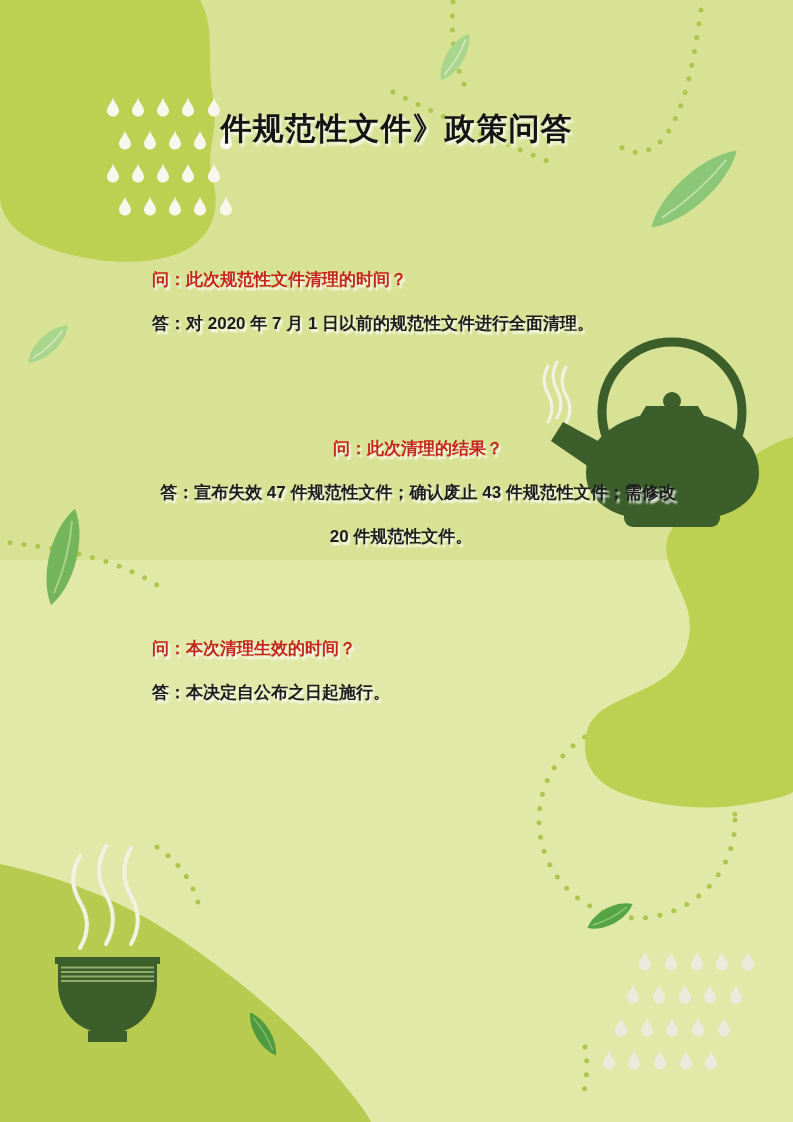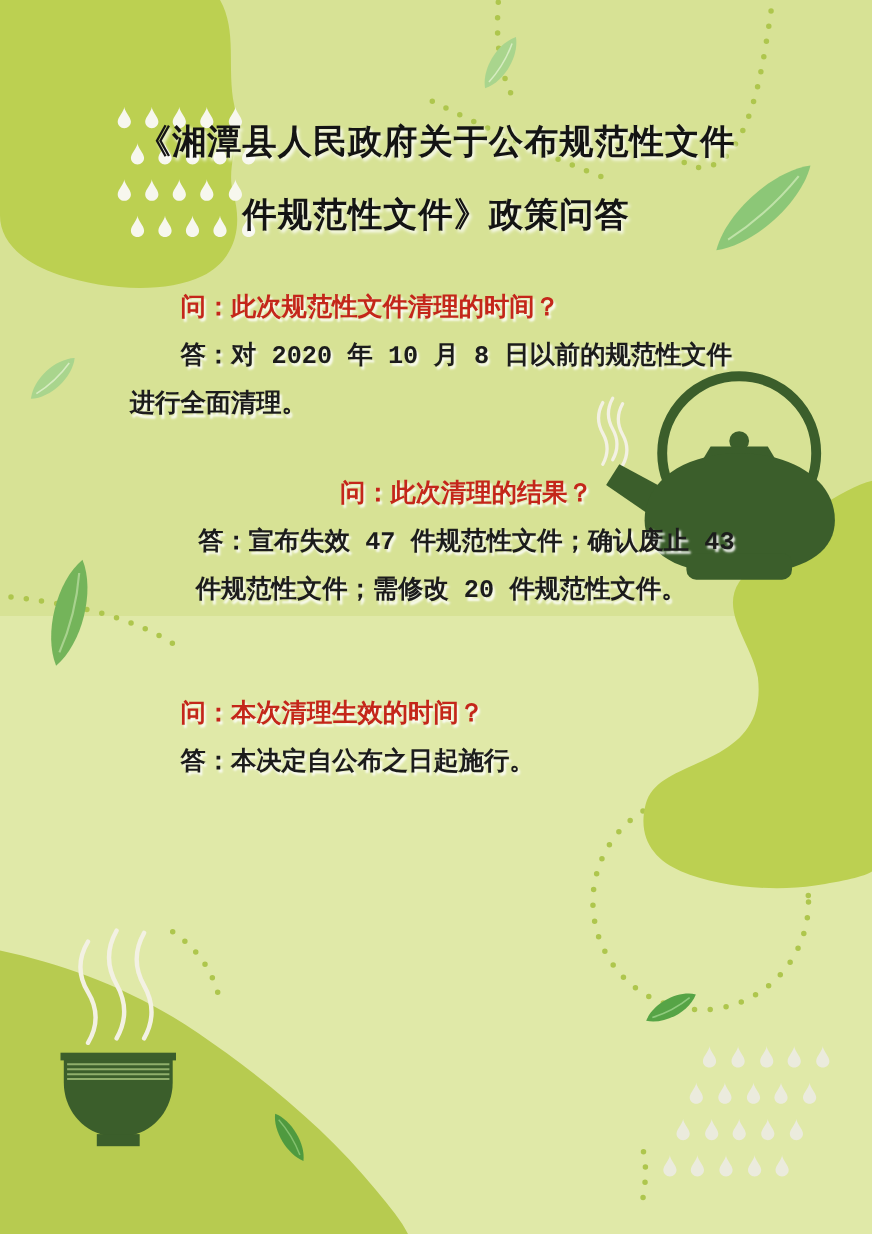--- a/index.html
+++ b/index.html
@@ -2,22 +2,22 @@
 <html><head>
 <meta charset="utf-8">
 <style>
   html,body{margin:0;padding:0;}
   body{font-family:"Liberation Sans","DejaVu Sans",sans-serif;background:#ffffff;}
   .page{position:relative;width:793px;height:1122px;overflow:hidden;background:#d7e295;}
   .deco{position:absolute;inset:0;width:793px;height:1122px;display:block;}
   .txt{position:absolute;font-weight:bold;}
   .title{top:96px;left:0;right:0;text-align:center;font-size:31px;line-height:66px;
          color:#141414;letter-spacing:1px;text-shadow:2px 3px 3px rgba(255,255,255,.9);}
-  .qa{left:118px;width:566px;font-size:23px;line-height:44px;
-      text-shadow:2px 3px 2px rgba(255,255,255,.92);font-family:Liberation Mono, monospace;}
+  .qa{left:118px;width:566px;font-size:17px;line-height:44px;
+      text-shadow:2px 3px 2px rgba(255,255,255,.92);}
   .qa p{margin:0;text-indent:2em;}
   .qa .q{color:#c4261a;}
   .qa .a{color:#1c1c1c;}
   .qa1{top:258px;} .qa2{top:427px;text-align:center;} .qa3{top:627px;}
 </style>
 </head>
 <body>
 
 <div class="page">
 
@@ -138,27 +138,26 @@
 
     <g>
       <rect x="55" y="957" width="105" height="7" fill="#3b5e2b"></rect>
       <path d="M58,963 L157,963 L157,984 C157,1008 141,1027 120,1032 L95,1032 C74,1027 58,1008 58,984 Z" fill="#3b5e2b"></path>
       <path d="M61,967.5 H154 M61,972 H154 M61,976.5 H154 M61,981 H154" stroke="#8fae6b" stroke-width="1.8" fill="none"></path>
       <rect x="88" y="1031" width="39" height="11" fill="#3b5e2b"></rect>
     </g>
   </svg>
 
   <div class="txt title">
-    <div>《湘潭县人民政府关于公布规范性文件</div>
     <div>件规范性文件》政策问答</div>
   </div>
 
   <div class="txt qa qa1">
     <p class="q">问：此次规范性文件清理的时间？</p>
-    <p class="a">答：对 2020 年 10 月 8 日以前的规范性文件进行全面清理。</p>
+    <p class="a">答：对 2020 年 7 月 1 日以前的规范性文件进行全面清理。</p>
   </div>
 
   <div class="txt qa qa2">
     <p class="q">问：此次清理的结果？</p>
     <p class="a">答：宣布失效 47 件规范性文件；确认废止 43 件规范性文件；需修改 20 件规范性文件。</p>
   </div>
 
   <div class="txt qa qa3">
     <p class="q">问：本次清理生效的时间？</p>
     <p class="a">答：本决定自公布之日起施行。</p>

